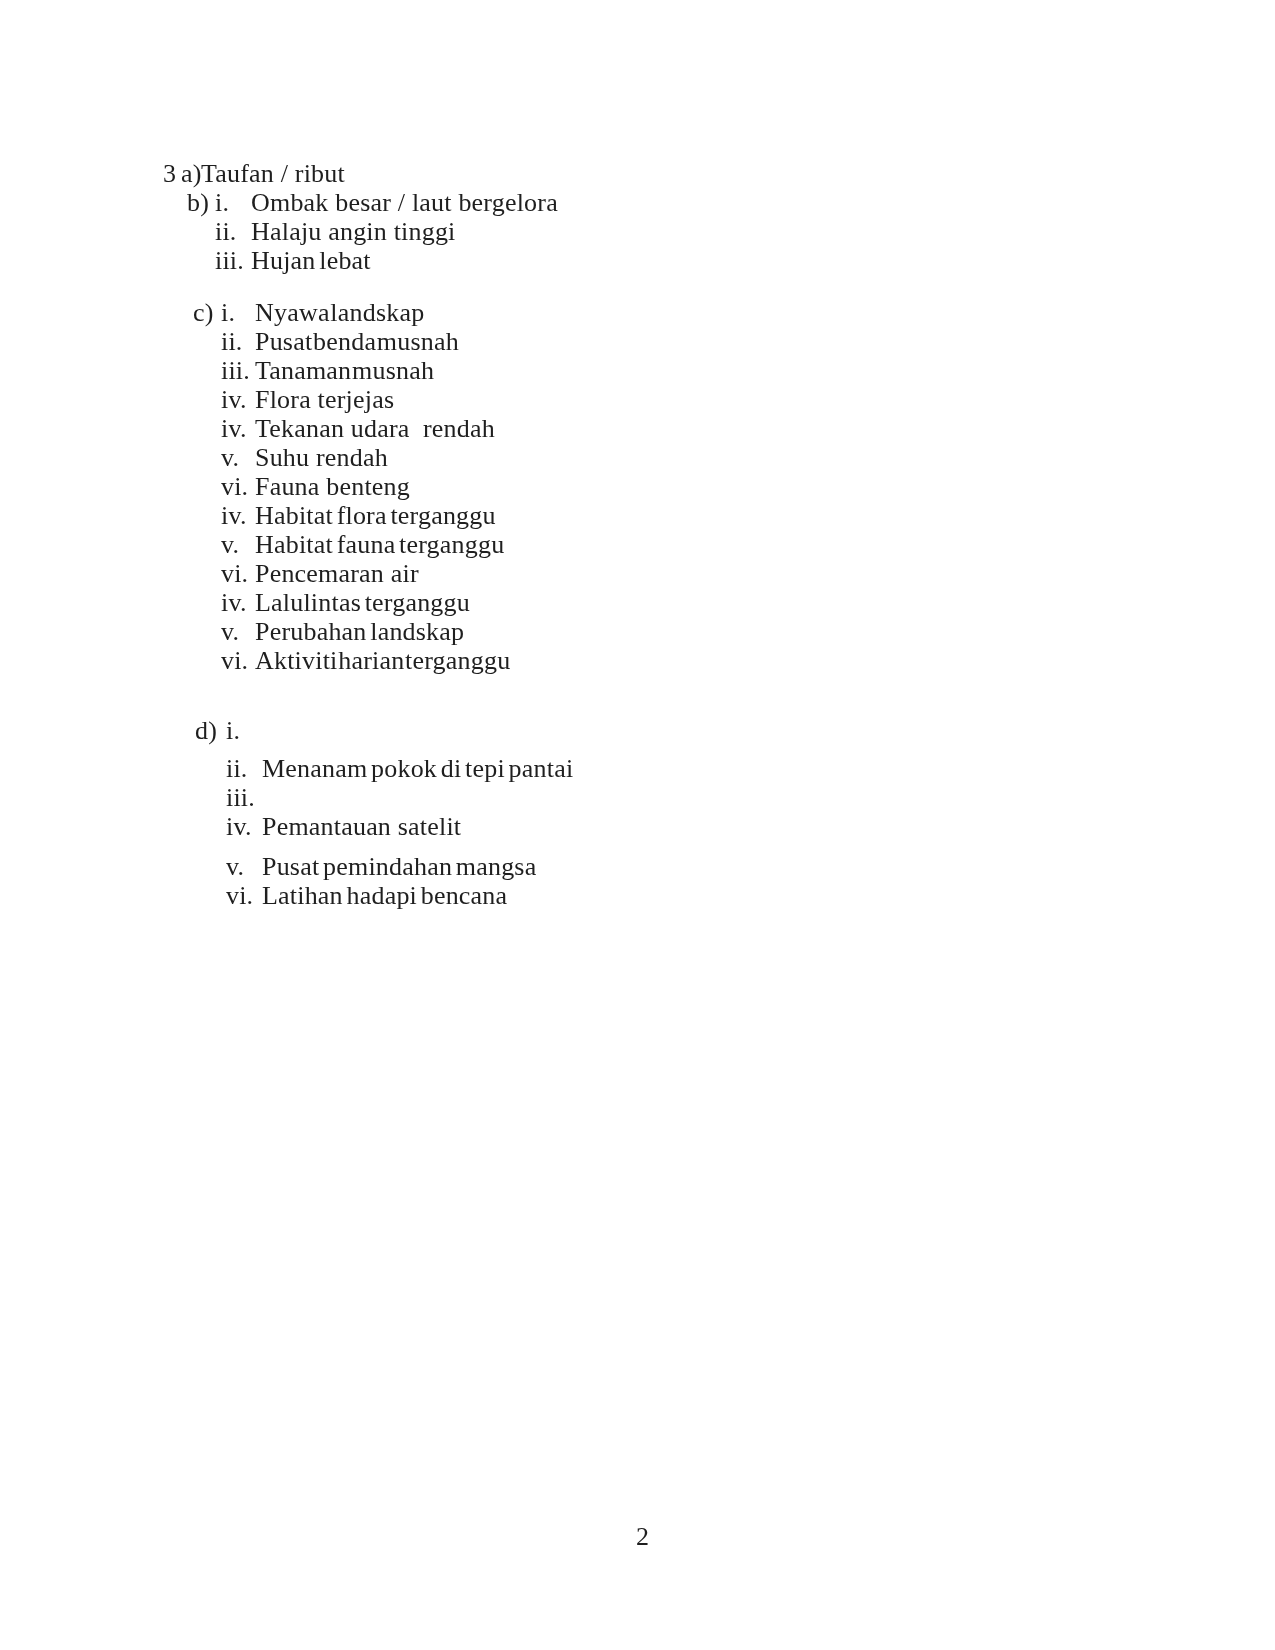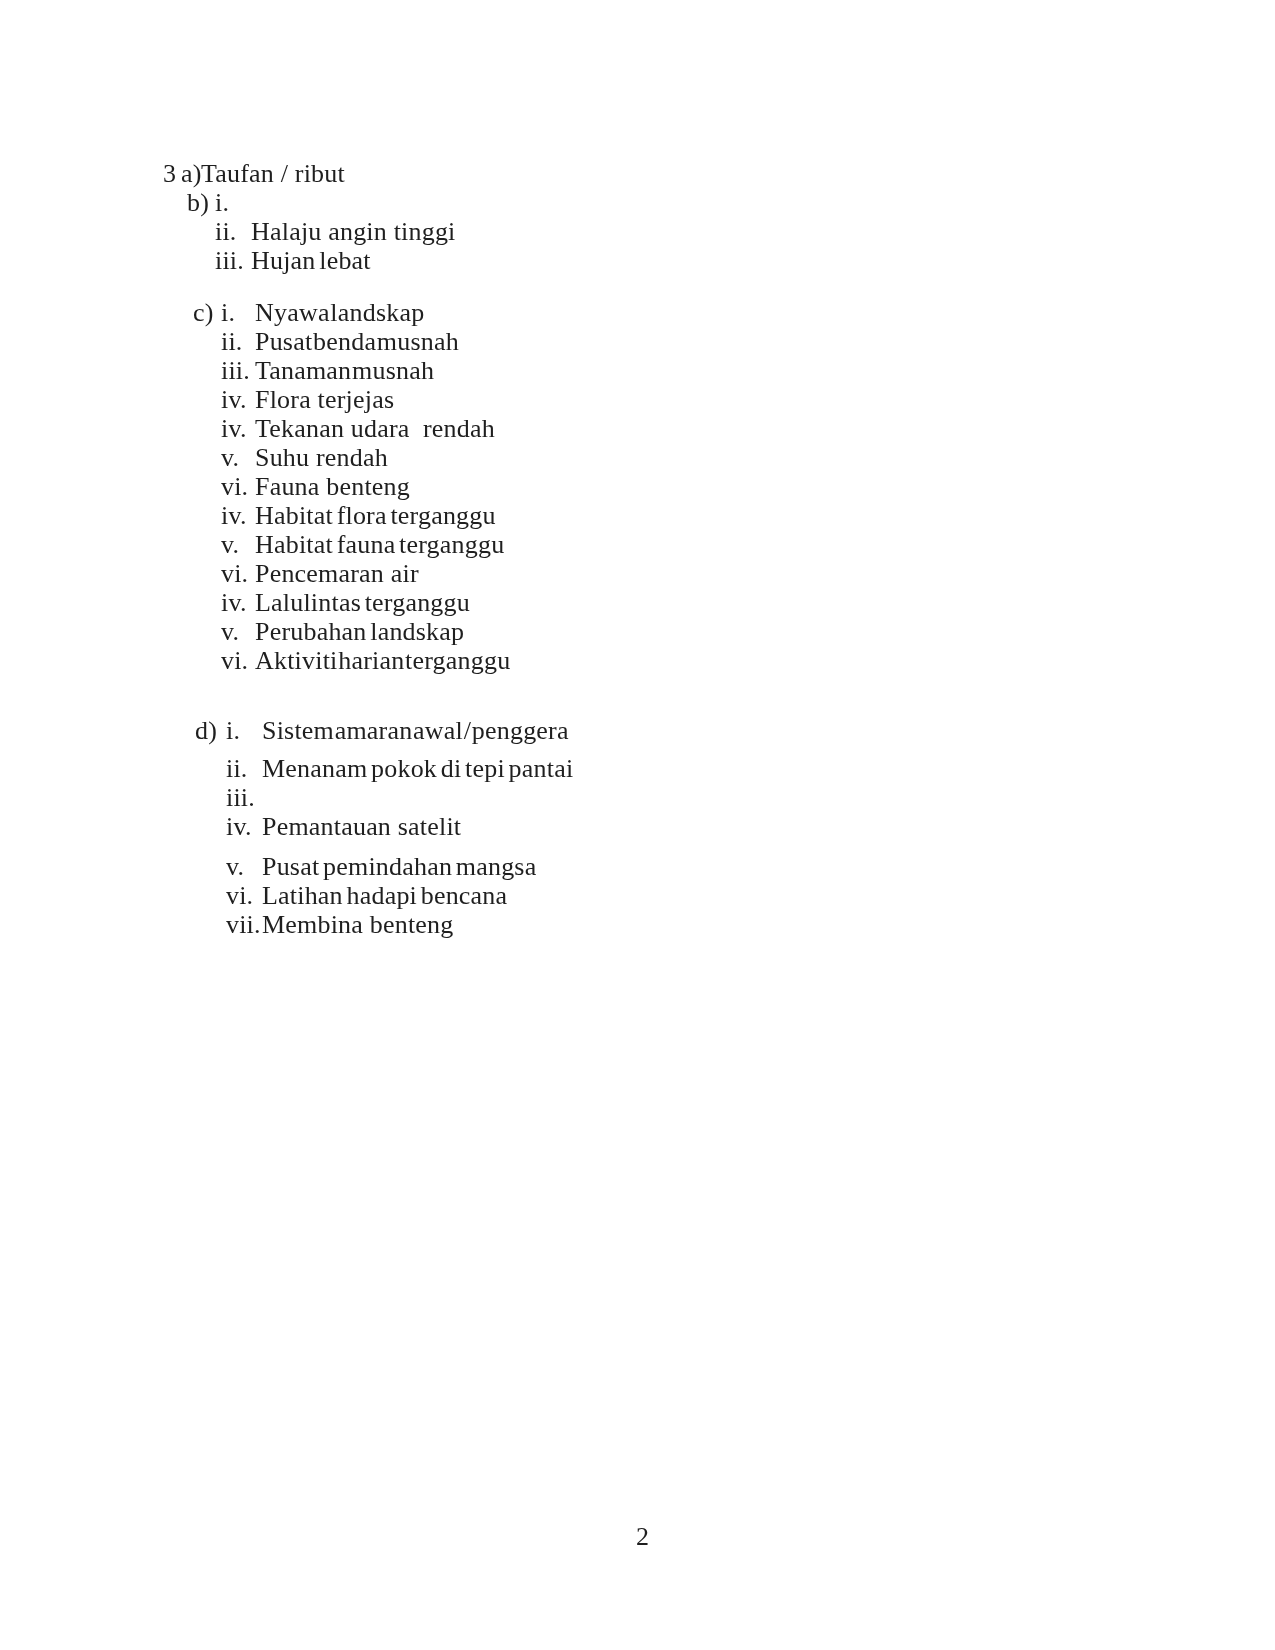--- a/index.html
+++ b/index.html
@@ -81,21 +81,21 @@
   <div class="content" id="sections">
       <section class="sec sec-a">
         <span class="sec-label">a)</span>
         <div class="items">
           <div class="item"><span class="text">Taufan / ribut</span></div>
         </div>
       </section>
       <section class="sec sec-b">
         <span class="sec-label">b)</span>
         <div class="items">
-          <div class="item"><span class="num">i.</span></div>
+          <div class="item"><span class="num">i.</span><span class="text">Ombak besar / laut bergelora</span></div>
           <div class="item"><span class="num">ii.</span><span class="text">Halaju angin tinggi</span></div>
           <div class="item tight1"><span class="num">iii.</span><span class="text">Hujan lebat</span></div>
         </div>
       </section>
       <section class="sec sec-c">
         <span class="sec-label">c)</span>
         <div class="items">
           <div class="item tight2"><span class="num">i.</span><span class="text">Nyawa landskap</span></div>
           <div class="item tight2"><span class="num">ii.</span><span class="text">Pusat benda musnah</span></div>
           <div class="item tight2"><span class="num">iii.</span><span class="text">Tanaman musnah</span></div>
@@ -107,25 +107,24 @@
           <div class="item tight1"><span class="num">v.</span><span class="text">Habitat fauna terganggu</span></div>
           <div class="item"><span class="num">vi.</span><span class="text">Pencemaran air</span></div>
           <div class="item tight1"><span class="num">iv.</span><span class="text">Lalulintas terganggu</span></div>
           <div class="item tight1"><span class="num">v.</span><span class="text">Perubahan landskap</span></div>
           <div class="item tight2"><span class="num">vi.</span><span class="text">Aktiviti harian terganggu</span></div>
         </div>
       </section>
       <section class="sec sec-d">
         <span class="sec-label">d)</span>
         <div class="items">
-          <div class="item tight2"><span class="num">i.</span><span class="text">Sistem amaran awal / penggera</span></div>
+          <div class="item tight2"><span class="num">i.</span></div>
           <div class="item tight1"><span class="num">ii.</span><span class="text">Menanam pokok di tepi pantai</span></div>
           <div class="item tight1"><span class="num">iii.</span></div>
           <div class="item"><span class="num">iv.</span><span class="text">Pemantauan satelit</span></div>
           <div class="item tight1"><span class="num">v.</span><span class="text">Pusat pemindahan mangsa</span></div>
           <div class="item tight1"><span class="num">vi.</span><span class="text">Latihan hadapi bencana</span></div>
-          <div class="item"><span class="num">vii.</span><span class="text">Membina benteng</span></div>
         </div>
       </section>
     </div>
 
   <span class="pagenum">2</span>
 </main>
 
 </body></html>

